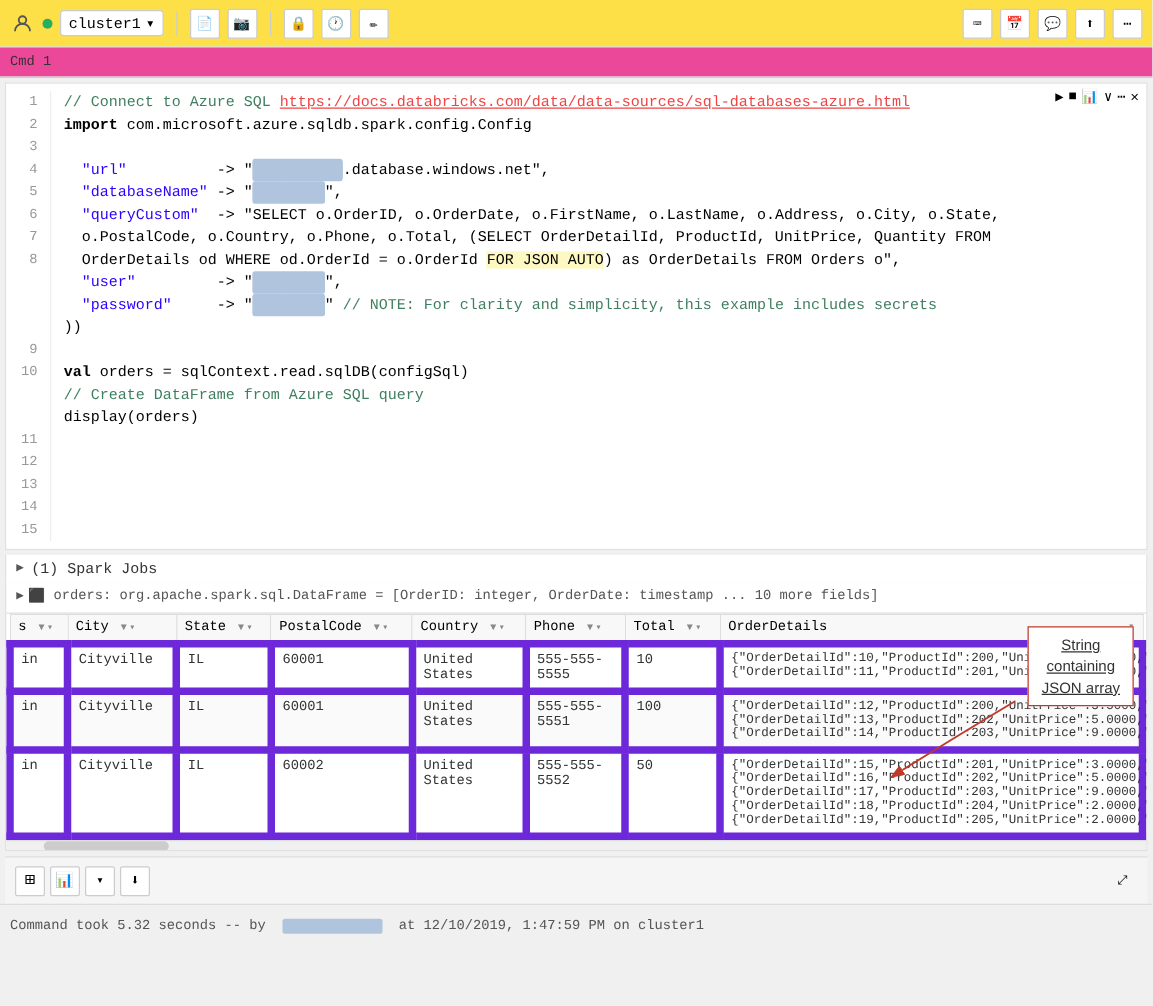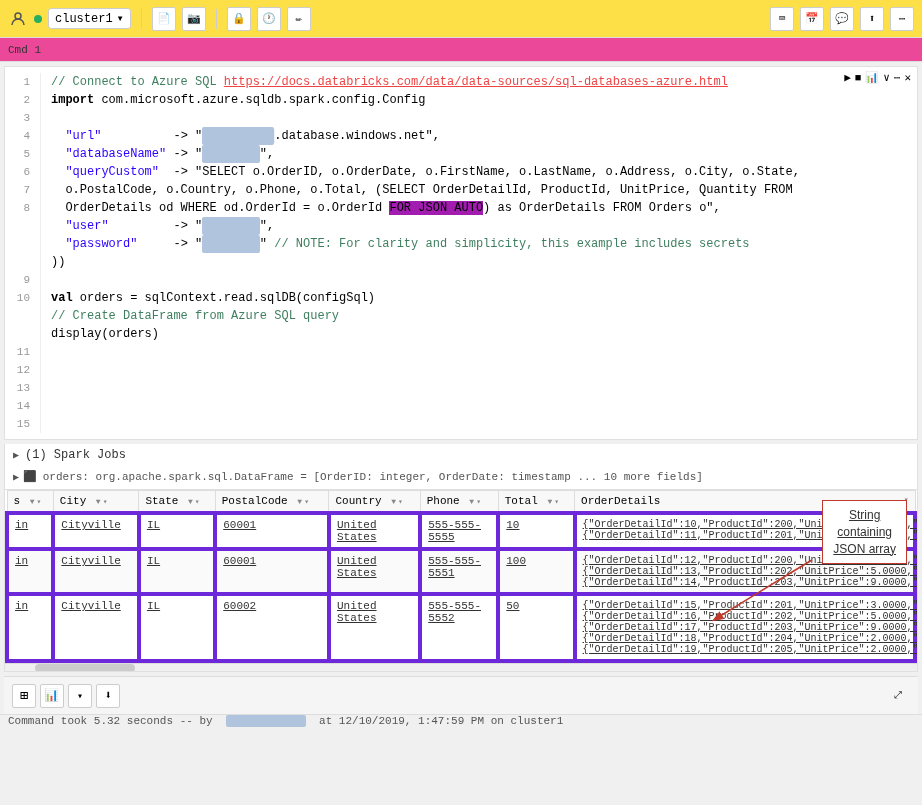--- a/index.html
+++ b/index.html
@@ -90,21 +90,21 @@
       flex: 1;
       overflow-x: auto;
     }
     .code-line { height: 18px; line-height: 18px; white-space: pre; }
 
     
     .kw { color: #000000; font-weight: bold; }
     .str { color: #2a00ff; }
     .cmt { color: #3f7f5f; }
     .url { color: #ef4444; text-decoration: underline; }
-    .highlight { background: #a21caf; }
+    .highlight { background: #fef9c3; }
     .redacted { background: #b0c4de; color: #b0c4de; border-radius: 2px; display: inline-block; }
 
     
     .spark-jobs {
       padding: 4px 8px;
       font-size: 12px;
       color: #333;
       background: white;
       margin: 0 4px;
       border-left: 1px solid #e0e0e0;
@@ -158,25 +158,24 @@
       font-size: 8px;
     }
 
     .data-table th .filter-arrow {
       margin-left: 2px;
       color: #888;
       font-size: 8px;
     }
 
     .data-table td {
-      border: 4px solid #6d28d9;
+      border: 6px solid #6d28d9;
       padding: 4px 6px;
       vertical-align: top;
       color: #333;
-      text-decoration: underline;
     }
 
     .data-table tr:nth-child(even) td { background: #fafafa; }
 
     .table-scroll-bar {
       height: 8px;
       background: #f0f0f0;
       border-top: 1px solid #ddd;
       position: relative;
     }
@@ -217,21 +216,21 @@
       padding: 0 8px;
       gap: 4px;
       margin: 0 4px;
     }
 
     .status-bar {
       height: 24px;
       background: #f0f0f0;
       border-top: 1px solid #ddd;
       display: flex;
-      align-items: flex-start;
+      align-items: flex-end;
       padding: 0 8px;
       font-size: 11px;
       color: #555;
     }
     .small-circle { width: 8px; height: 8px; background: #27ae60; border-radius: 50%; display: inline-block; }
 
     .expand-icon { color: #555; font-size: 10px; cursor: pointer; }
   </style>
 </head>
 <body>

